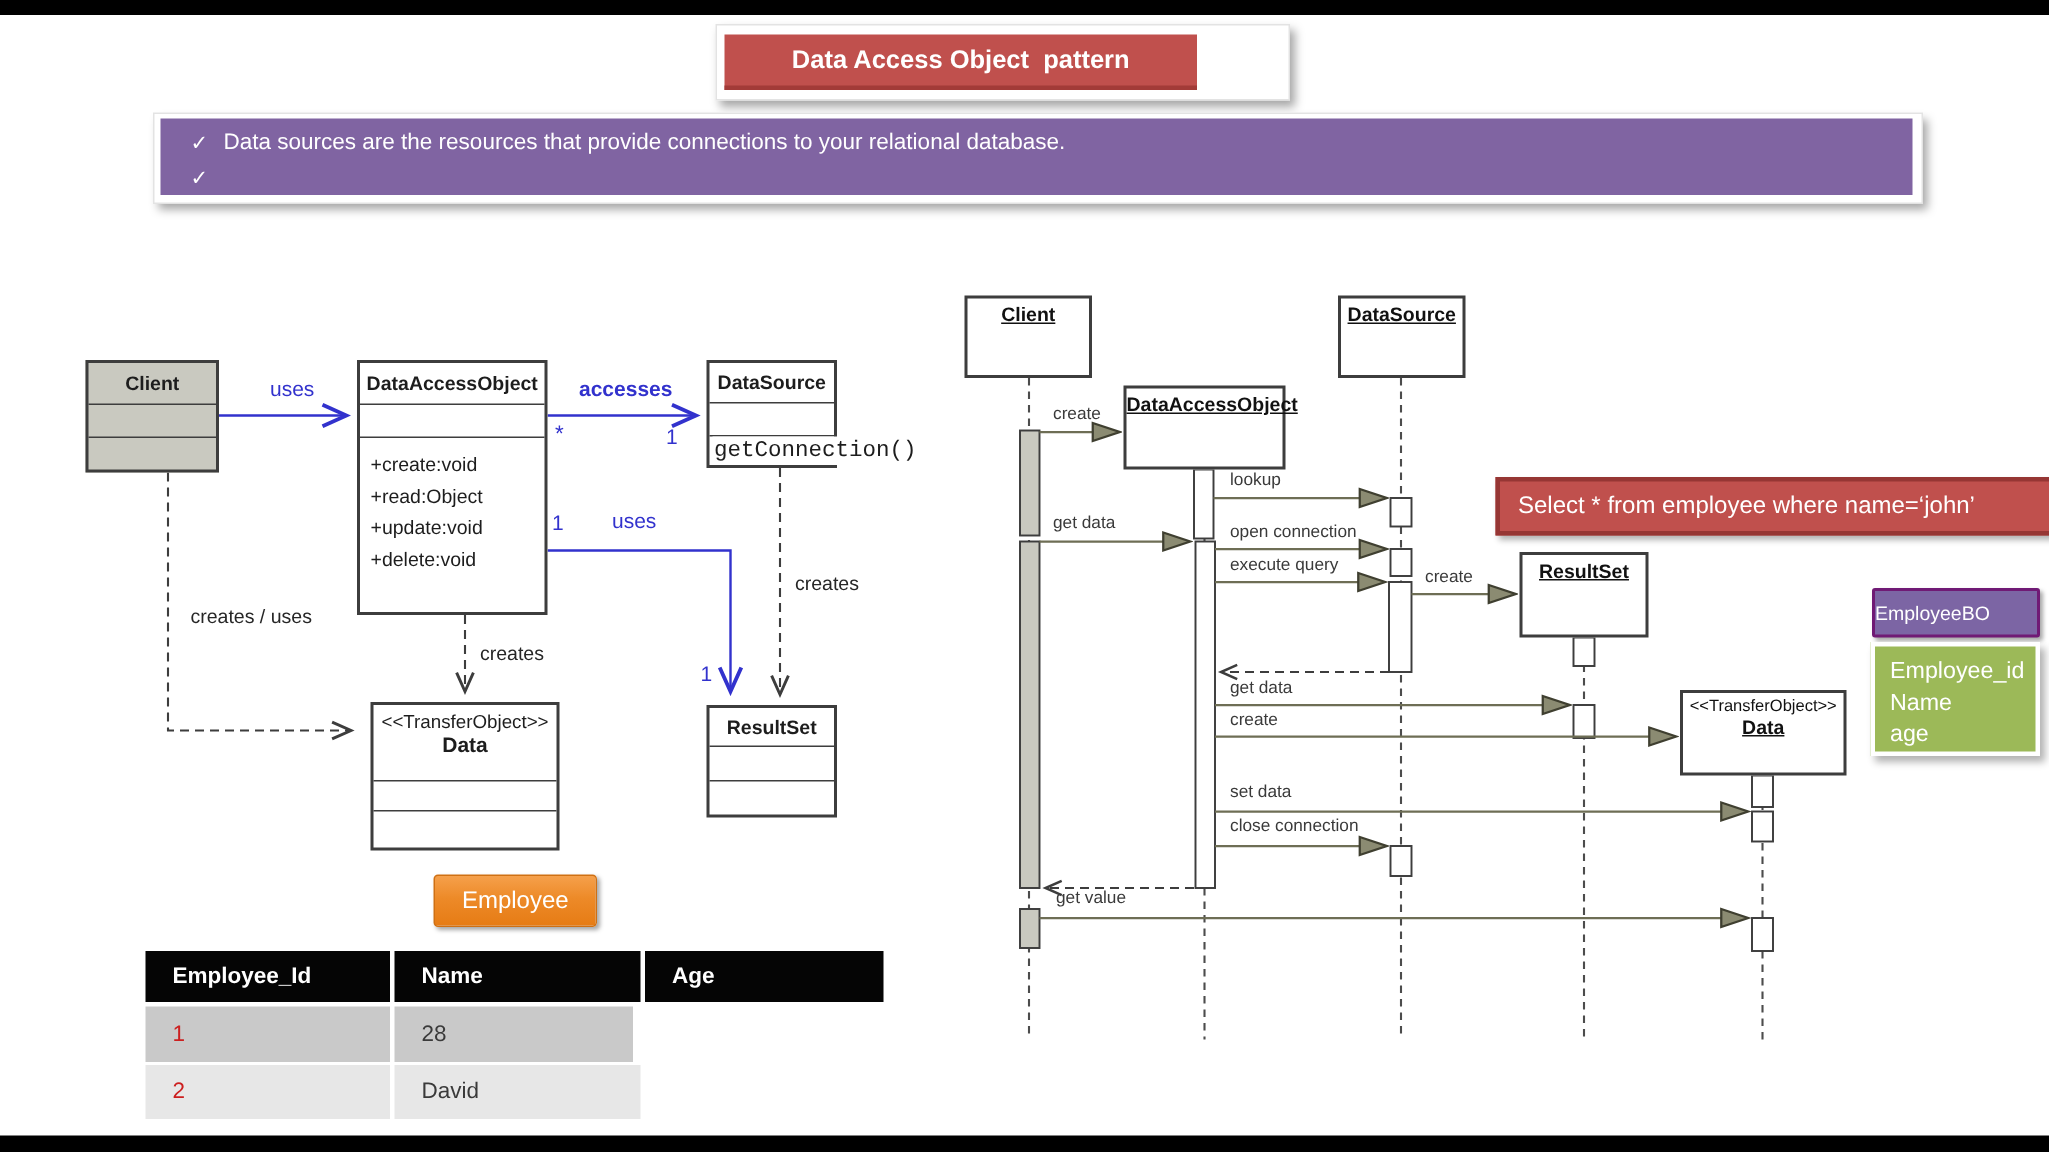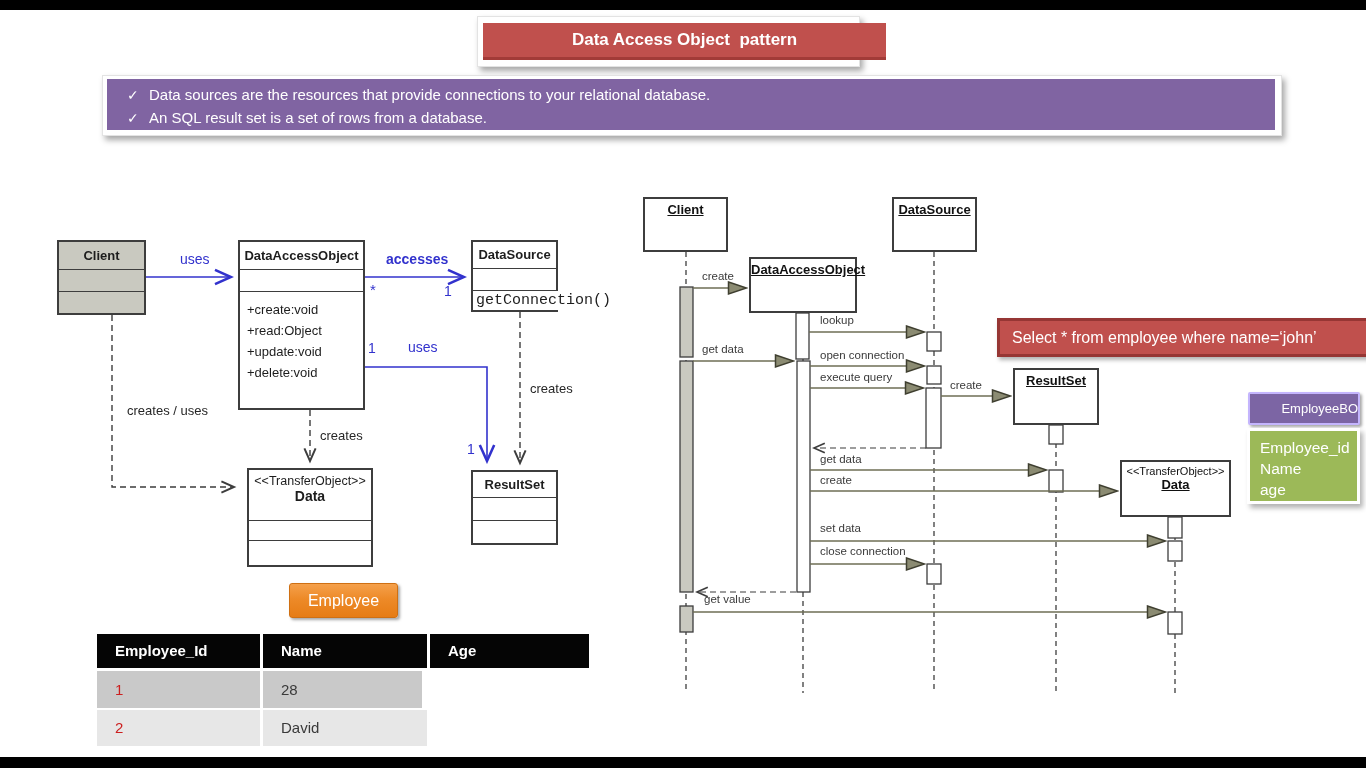--- a/index.html
+++ b/index.html
@@ -32,22 +32,22 @@
   .seq{border:2px solid #3d3d3d;background:#fff;box-sizing:border-box;text-align:center;
     font-size:13px;color:#111;padding-top:3px;}
   .seq .t{font-weight:bold;text-decoration:underline;}
   .seq .st{font-size:11px;text-decoration:none;font-weight:normal;}
 
   .bluelbl{color:#3232cd;font-size:14px;}
   .blklbl{color:#262626;font-size:13px;}
   .seqlbl{color:#3a3a3a;font-size:11.5px;}
 
   
-  .bo-title{background:#7c65a4;border:2px solid #c4b5fd;border-radius:2px;color:#fff;font-size:13px;
-    text-align:right;line-height:29px;box-shadow:2px 2px 3px rgba(0,0,0,.35);}
+  .bo-title{background:#7c65a4;border:2px solid #701a75;border-radius:2px;color:#fff;font-size:13px;
+    text-align:left;line-height:29px;box-shadow:2px 2px 3px rgba(0,0,0,.35);}
   .bo-fields{background:#9cb958;border:3px solid #fff;box-shadow:3px 4px 5px rgba(0,0,0,.3);
     color:#fff;font-size:15.5px;line-height:21px;padding:6px 0 0 10px;box-sizing:border-box;}
 
   
   .emp-btn{background:linear-gradient(180deg,#f5a04b 0%,#ed8a28 45%,#e67c15 100%);
     border:1px solid #cf7013;border-radius:3px;color:#fff;font-size:16px;text-align:center;
     line-height:33px;box-shadow:2px 2px 3px rgba(0,0,0,.35);}
   .trow{display:flex;}
   .tcell{box-sizing:border-box;padding-left:18px;font-size:15px;}
   .th{background:#050505;color:#fff;font-weight:bold;line-height:34px;height:34px;}
@@ -60,32 +60,31 @@
 </style>
 </head>
 <body>
 
 <div id="stage">
 
   <div class="abs bar" style="top:0;height:10px;"></div>
   <div class="abs bar" style="top:757px;height:11px;"></div>
 
   <div class="abs card" style="left:477px;top:16px;width:381px;height:49px;">
-    <div class="abs title-inner" style="left:5px;top:6px;width:403px;height:34px;">Data Access Object  pattern</div>
+    <div class="abs title-inner" style="left:5px;top:6px;width:315px;height:34px;">Data Access Object  pattern</div>
   </div>
 
   <div class="abs card" style="left:102px;top:75px;width:1178px;height:59px;">
     <div class="abs notes-inner" style="left:4px;top:3px;width:1168px;height:51px;padding-top:4px;box-sizing:border-box;">
       <div class="note-line">
         <span class="note-bullet">✓</span>
         <span>Data sources are the resources that provide connections to your relational database.</span>
       </div>
       <div class="note-line">
         <span class="note-bullet">✓</span>
-        <span>An SQL result set is a set of rows from a database.</span>
       </div>
     </div>
   </div>
 
   <svg class="abs" style="left:0;top:0;" width="1366" height="768">
     <defs>
       <marker id="mOlive" markerWidth="14" markerHeight="10" refX="12" refY="5" orient="auto">
         <path d="M1,1 L13,5 L1,9 z" fill="#8b8b72" stroke="#3f3f30" stroke-width="1"></path>
       </marker>
       <marker id="mOpenDark" markerWidth="12" markerHeight="10" refX="10" refY="5" orient="auto">

